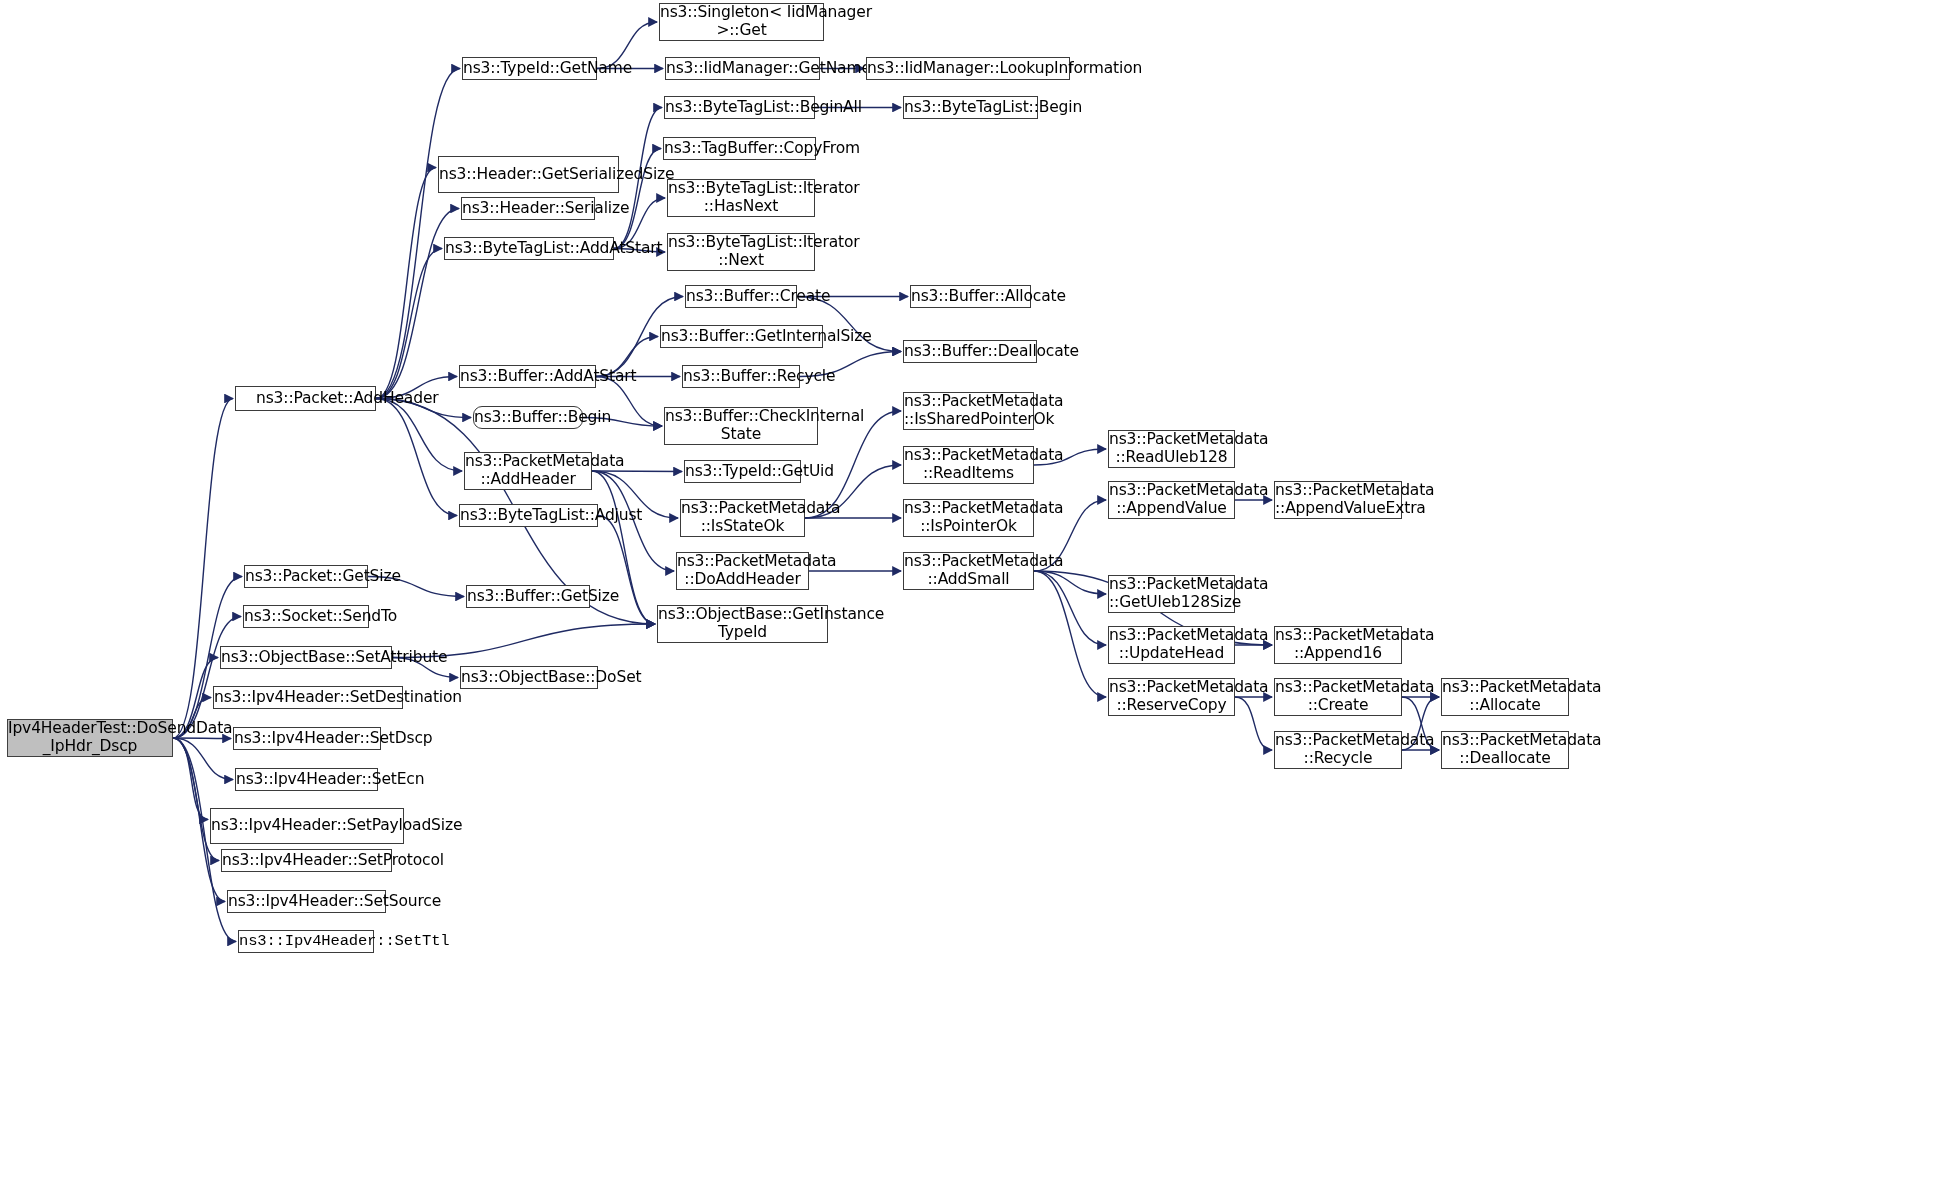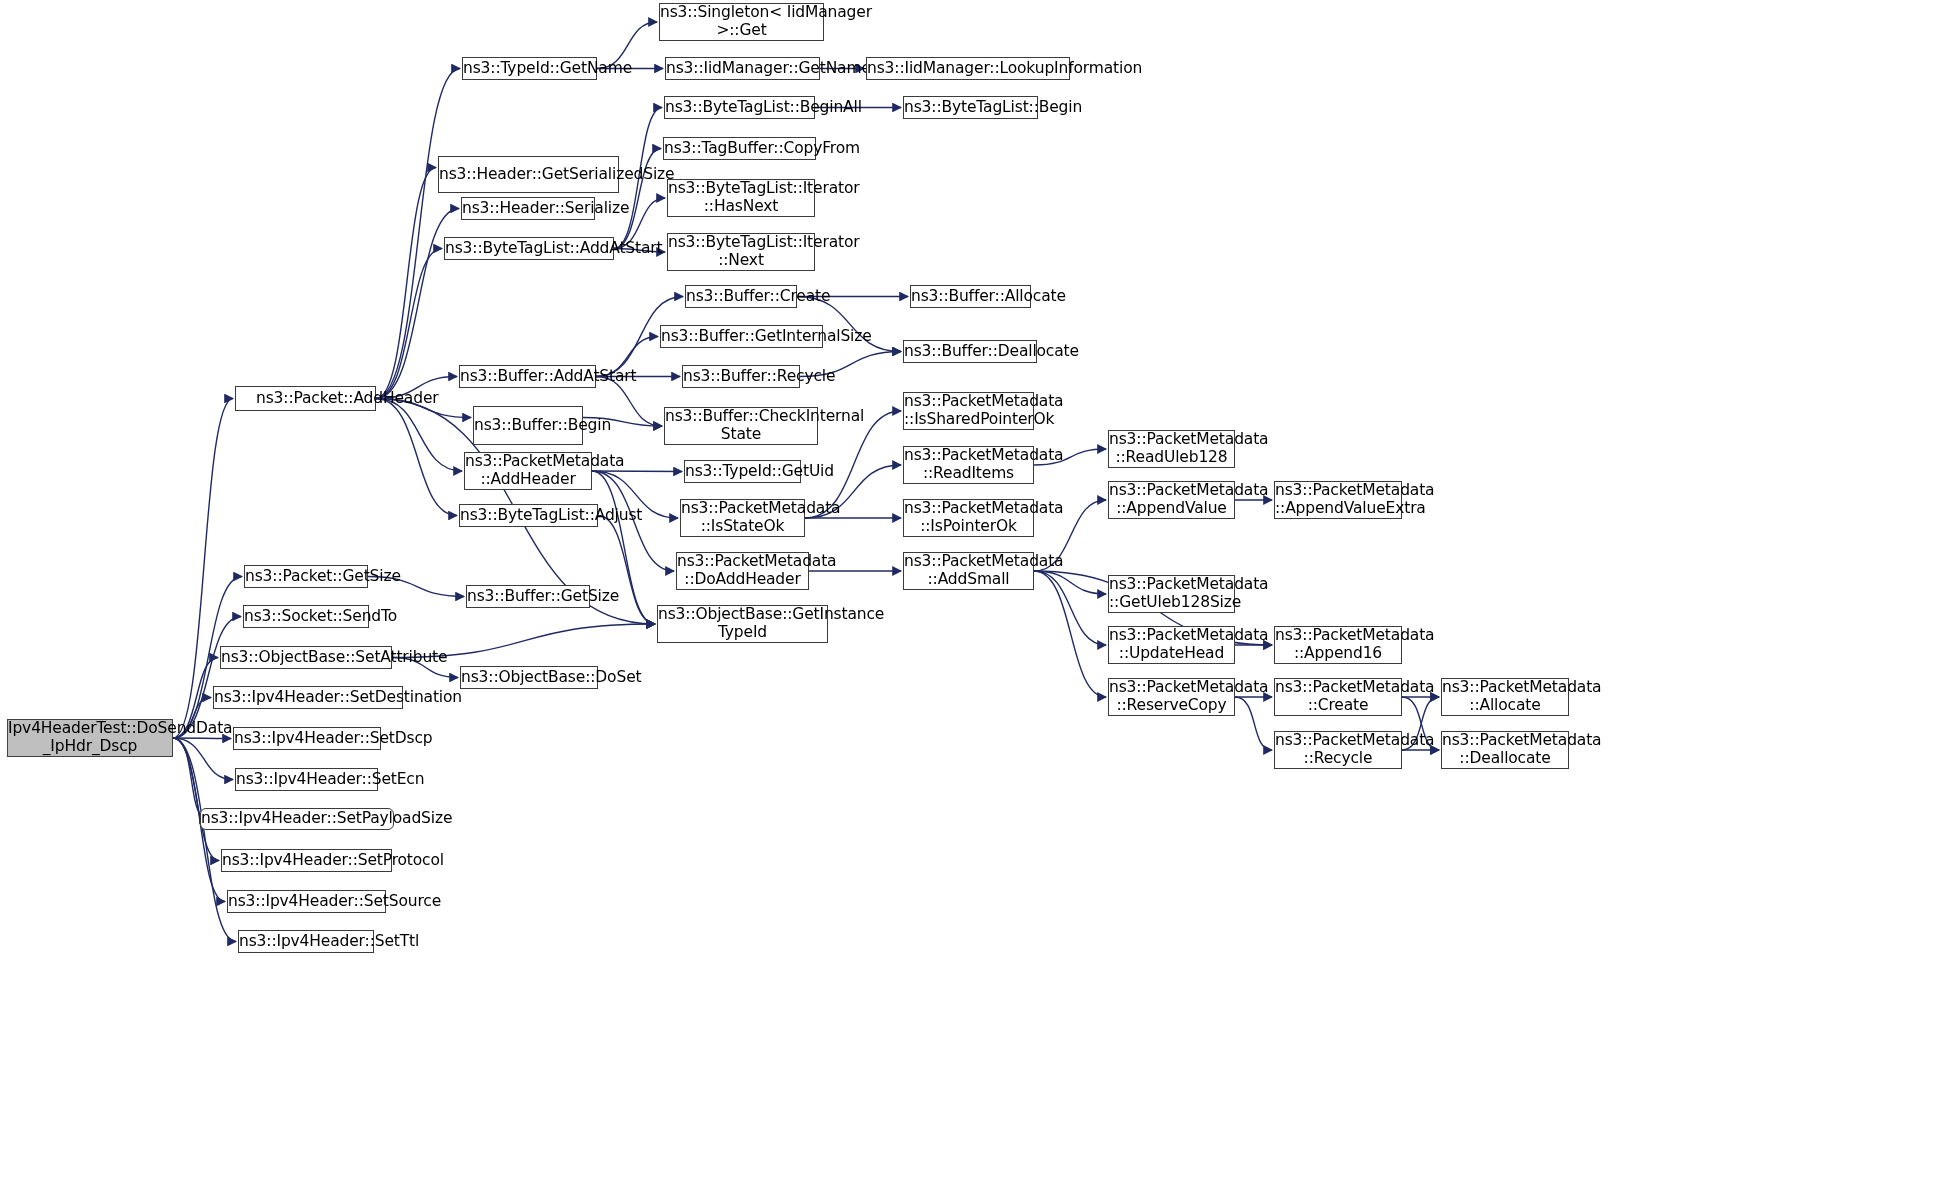--- a/index.html
+++ b/index.html
@@ -120,30 +120,30 @@
   <div id="node-layer">
       <div class="node root" style="left: 7px; top: 719px; width: 166px; height: 38px;"><span class="lbl">Ipv4HeaderTest::DoSendData
 _IpHdr_Dscp</span></div>
       <div class="node" style="left: 235px; top: 386px; width: 141px; height: 25px; padding-left: 20px;"><span class="lbl">ns3::Packet::AddHeader</span></div>
       <div class="node" style="left: 244px; top: 565px; width: 124px; height: 23px;"><span class="lbl">ns3::Packet::GetSize</span></div>
       <div class="node" style="left: 243px; top: 605px; width: 126px; height: 23px;"><span class="lbl">ns3::Socket::SendTo</span></div>
       <div class="node" style="left: 220px; top: 646px; width: 172px; height: 23px;"><span class="lbl">ns3::ObjectBase::SetAttribute</span></div>
       <div class="node" style="left: 213px; top: 686px; width: 190px; height: 23px;"><span class="lbl">ns3::Ipv4Header::SetDestination</span></div>
       <div class="node" style="left: 233px; top: 727px; width: 148px; height: 23px;"><span class="lbl">ns3::Ipv4Header::SetDscp</span></div>
       <div class="node" style="left: 235px; top: 768px; width: 143px; height: 23px; text-align: center;"><span class="lbl">ns3::Ipv4Header::SetEcn</span></div>
-      <div class="node" style="left: 200px; top: 808px; width: 194px; height: 22px; border-radius: 6px;"><span class="lbl">ns3::Ipv4Header::SetPayloadSize</span></div>
+      <div class="node" style="left: 210px; top: 808px; width: 194px; height: 36px;"><span class="lbl">ns3::Ipv4Header::SetPayloadSize</span></div>
       <div class="node" style="left: 221px; top: 849px; width: 171px; height: 23px;"><span class="lbl">ns3::Ipv4Header::SetProtocol</span></div>
       <div class="node" style="left: 227px; top: 890px; width: 159px; height: 23px;"><span class="lbl">ns3::Ipv4Header::SetSource</span></div>
-      <div class="node" style="left: 238px; top: 930px; width: 136px; height: 23px;"><span class="lbl">ns3::Ipv4Header::SetTtl</span></div>
+      <div class="node" style="left: 238px; top: 930px; width: 136px; height: 23px; font-family: Liberation Mono, monospace;"><span class="lbl">ns3::Ipv4Header::SetTtl</span></div>
       <div class="node" style="left: 462px; top: 57px; width: 135px; height: 23px;"><span class="lbl">ns3::TypeId::GetName</span></div>
       <div class="node" style="left: 438px; top: 156px; width: 181px; height: 37px;"><span class="lbl">ns3::Header::GetSerializedSize</span></div>
       <div class="node" style="left: 461px; top: 197px; width: 134px; height: 23px;"><span class="lbl">ns3::Header::Serialize</span></div>
       <div class="node" style="left: 444px; top: 237px; width: 170px; height: 23px;"><span class="lbl">ns3::ByteTagList::AddAtStart</span></div>
       <div class="node" style="left: 459px; top: 365px; width: 137px; height: 23px;"><span class="lbl">ns3::Buffer::AddAtStart</span></div>
-      <div class="node" style="left: 473px; top: 406px; width: 110px; height: 39px;"><span class="lbl">ns3::Buffer::Begin</span></div>
+      <div class="node" style="left: 473px; top: 406px; width: 110px; height: 23px; border-radius: 9px;"><span class="lbl">ns3::Buffer::Begin</span></div>
       <div class="node" style="left: 464px; top: 452px; width: 128px; height: 38px;"><span class="lbl">ns3::PacketMetadata
 ::AddHeader</span></div>
       <div class="node" style="left: 459px; top: 504px; width: 139px; height: 23px;"><span class="lbl">ns3::ByteTagList::Adjust</span></div>
       <div class="node" style="left: 466px; top: 585px; width: 124px; height: 23px;"><span class="lbl">ns3::Buffer::GetSize</span></div>
       <div class="node" style="left: 460px; top: 666px; width: 138px; height: 23px;"><span class="lbl">ns3::ObjectBase::DoSet</span></div>
       <div class="node" style="left: 659px; top: 3px; width: 165px; height: 38px;"><span class="lbl">ns3::Singleton&lt; IidManager
 &gt;::Get</span></div>
       <div class="node" style="left: 665px; top: 57px; width: 155px; height: 23px;"><span class="lbl">ns3::IidManager::GetName</span></div>
       <div class="node" style="left: 664px; top: 96px; width: 151px; height: 23px;"><span class="lbl">ns3::ByteTagList::BeginAll</span></div>
       <div class="node" style="left: 663px; top: 137px; width: 153px; height: 23px;"><span class="lbl">ns3::TagBuffer::CopyFrom</span></div>

